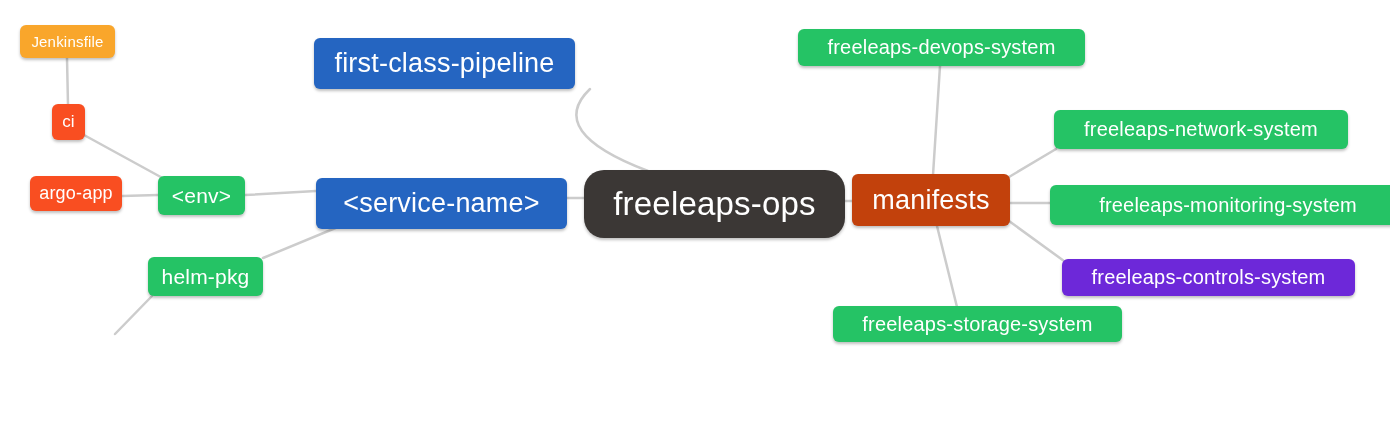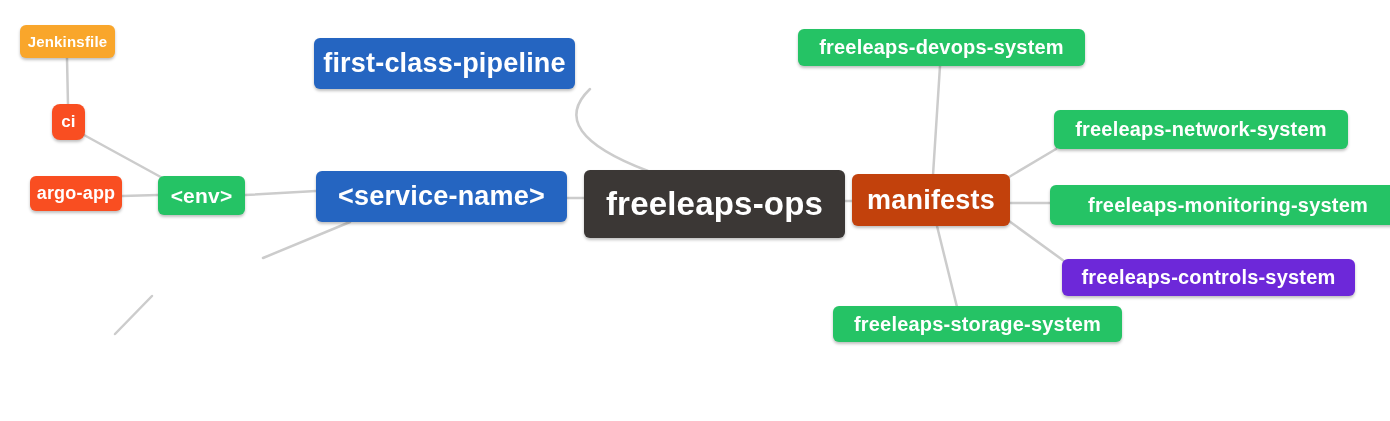--- a/index.html
+++ b/index.html
@@ -33,31 +33,30 @@
     display: flex;
     align-items: center;
     justify-content: center;
     color: #ffffff;
     border-radius: 6px;
     box-shadow: 0 2px 3px rgba(0,0,0,0.25);
     white-space: nowrap;
     cursor: pointer;
     box-sizing: border-box;
     letter-spacing: 0.2px;
-    font-weight: bold;
   }
   
   .n-jenkinsfile  { left: 20px;   top: 25px;  width: 95px;  height: 33px; font-size: 15px; }
-  .n-ci           { left: 52px;   top: 104px; width: 33px;  height: 36px; font-size: 17px; border-radius: 8px; }
+  .n-ci           { left: 52px;   top: 104px; width: 33px;  height: 36px; font-size: 17px; }
   .n-argo-app     { left: 30px;   top: 176px; width: 92px;  height: 35px; font-size: 18px; }
   .n-env          { left: 158px;  top: 176px; width: 87px;  height: 39px; font-size: 21px; }
   .n-helm-pkg     { left: 148px;  top: 257px; width: 115px; height: 39px; font-size: 21px; }
   .n-values       { left: 6px;    top: 333px; width: 171px; height: 33px; font-size: 17px; }
   .n-pipeline     { left: 314px;  top: 38px;  width: 261px; height: 51px; font-size: 27px; }
-  .n-service      { left: 316px;  top: 171px; width: 251px; height: 51px; font-size: 27px; }
+  .n-service      { left: 316px;  top: 178px; width: 251px; height: 51px; font-size: 27px; }
   .n-ops          { left: 584px;  top: 170px; width: 261px; height: 68px; font-size: 33px; }
   .n-manifests    { left: 852px;  top: 174px; width: 158px; height: 52px; font-size: 27px; }
   .n-devops       { left: 798px;  top: 29px;  width: 287px; height: 37px; font-size: 20px; }
   .n-network      { left: 1054px; top: 110px; width: 294px; height: 39px; font-size: 20px; }
   .n-monitoring   { left: 1050px; top: 185px; width: 356px; height: 40px; font-size: 20px; }
   .n-controls     { left: 1062px; top: 259px; width: 293px; height: 37px; font-size: 20px; }
   .n-storage      { left: 833px;  top: 306px; width: 289px; height: 36px; font-size: 20px; }
 </style>
 </head>
 <body>
@@ -78,23 +77,24 @@
     <line x1="1009" y1="177" x2="1056" y2="149"></line>
     <line x1="1010" y1="203" x2="1050" y2="203"></line>
     <line x1="1009" y1="221" x2="1064" y2="261"></line>
     <line x1="937" y1="226" x2="957" y2="307"></line>
   </svg>
 
   <div class="node n-jenkinsfile" style="background: rgb(249, 166, 43);">Jenkinsfile</div>
   <div class="node n-ci" style="background: rgb(249, 78, 33);">ci</div>
   <div class="node n-env" style="background: rgb(37, 195, 101);">&lt;env&gt;</div>
   <div class="node n-argo-app" style="background: rgb(249, 78, 33);">argo-app</div>
+  <div class="node n-helm-pkg" style="background: rgb(37, 195, 101);">helm-pkg</div>
   <div class="node n-pipeline" style="background: rgb(37, 101, 193);">first-class-pipeline</div>
   <div class="node n-service" style="background: rgb(37, 101, 193);">&lt;service-name&gt;</div>
-  <div class="node n-ops" style="background: rgb(59, 55, 53);">freeleaps-ops</div>
+  <div class="node n-ops" style="background: rgb(59, 55, 53); border-radius: 20px;">freeleaps-ops</div>
   <div class="node n-manifests" style="background: #c2410c;">manifests</div>
   <div class="node n-network" style="background: rgb(37, 195, 101);">freeleaps-network-system</div>
   <div class="node n-devops" style="background: rgb(37, 195, 101);">freeleaps-devops-system</div>
   <div class="node n-monitoring" style="background: rgb(37, 195, 101);">freeleaps-monitoring-system</div>
   <div class="node n-controls" style="background: #6d28d9;">freeleaps-controls-system</div>
   <div class="node n-storage" style="background: rgb(37, 195, 101);">freeleaps-storage-system</div>
 
 </div>
 
 </body></html>

